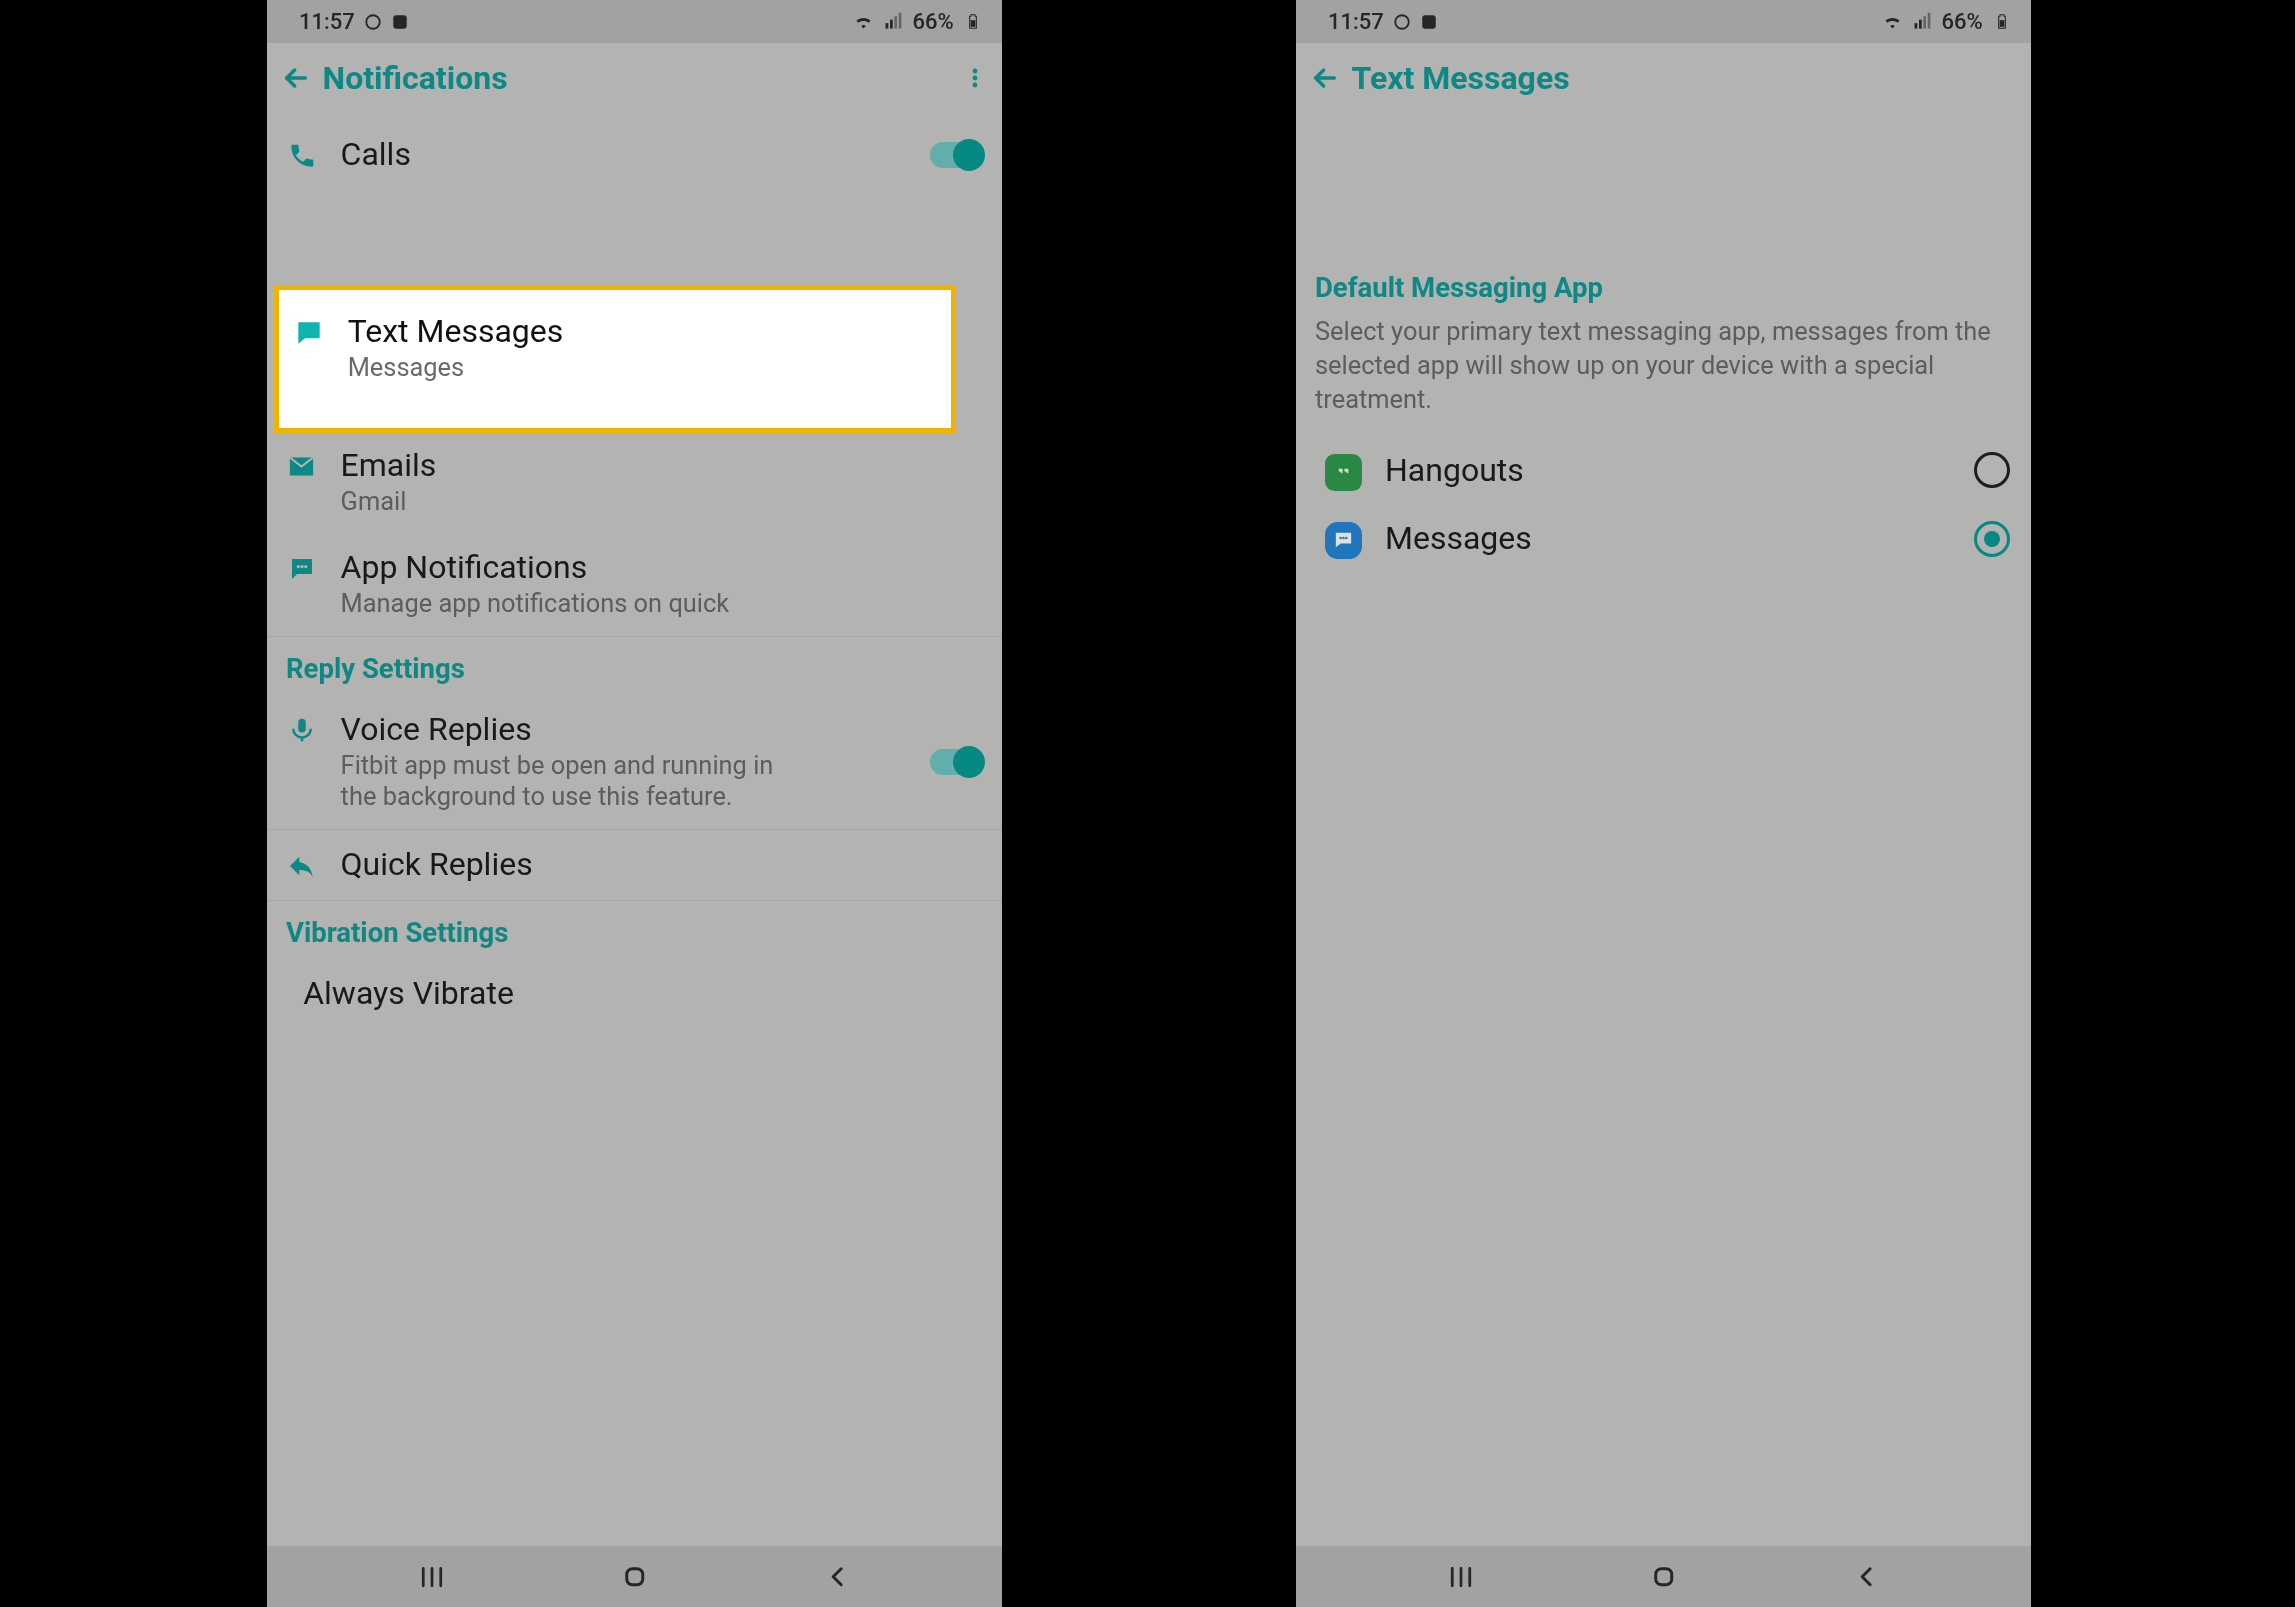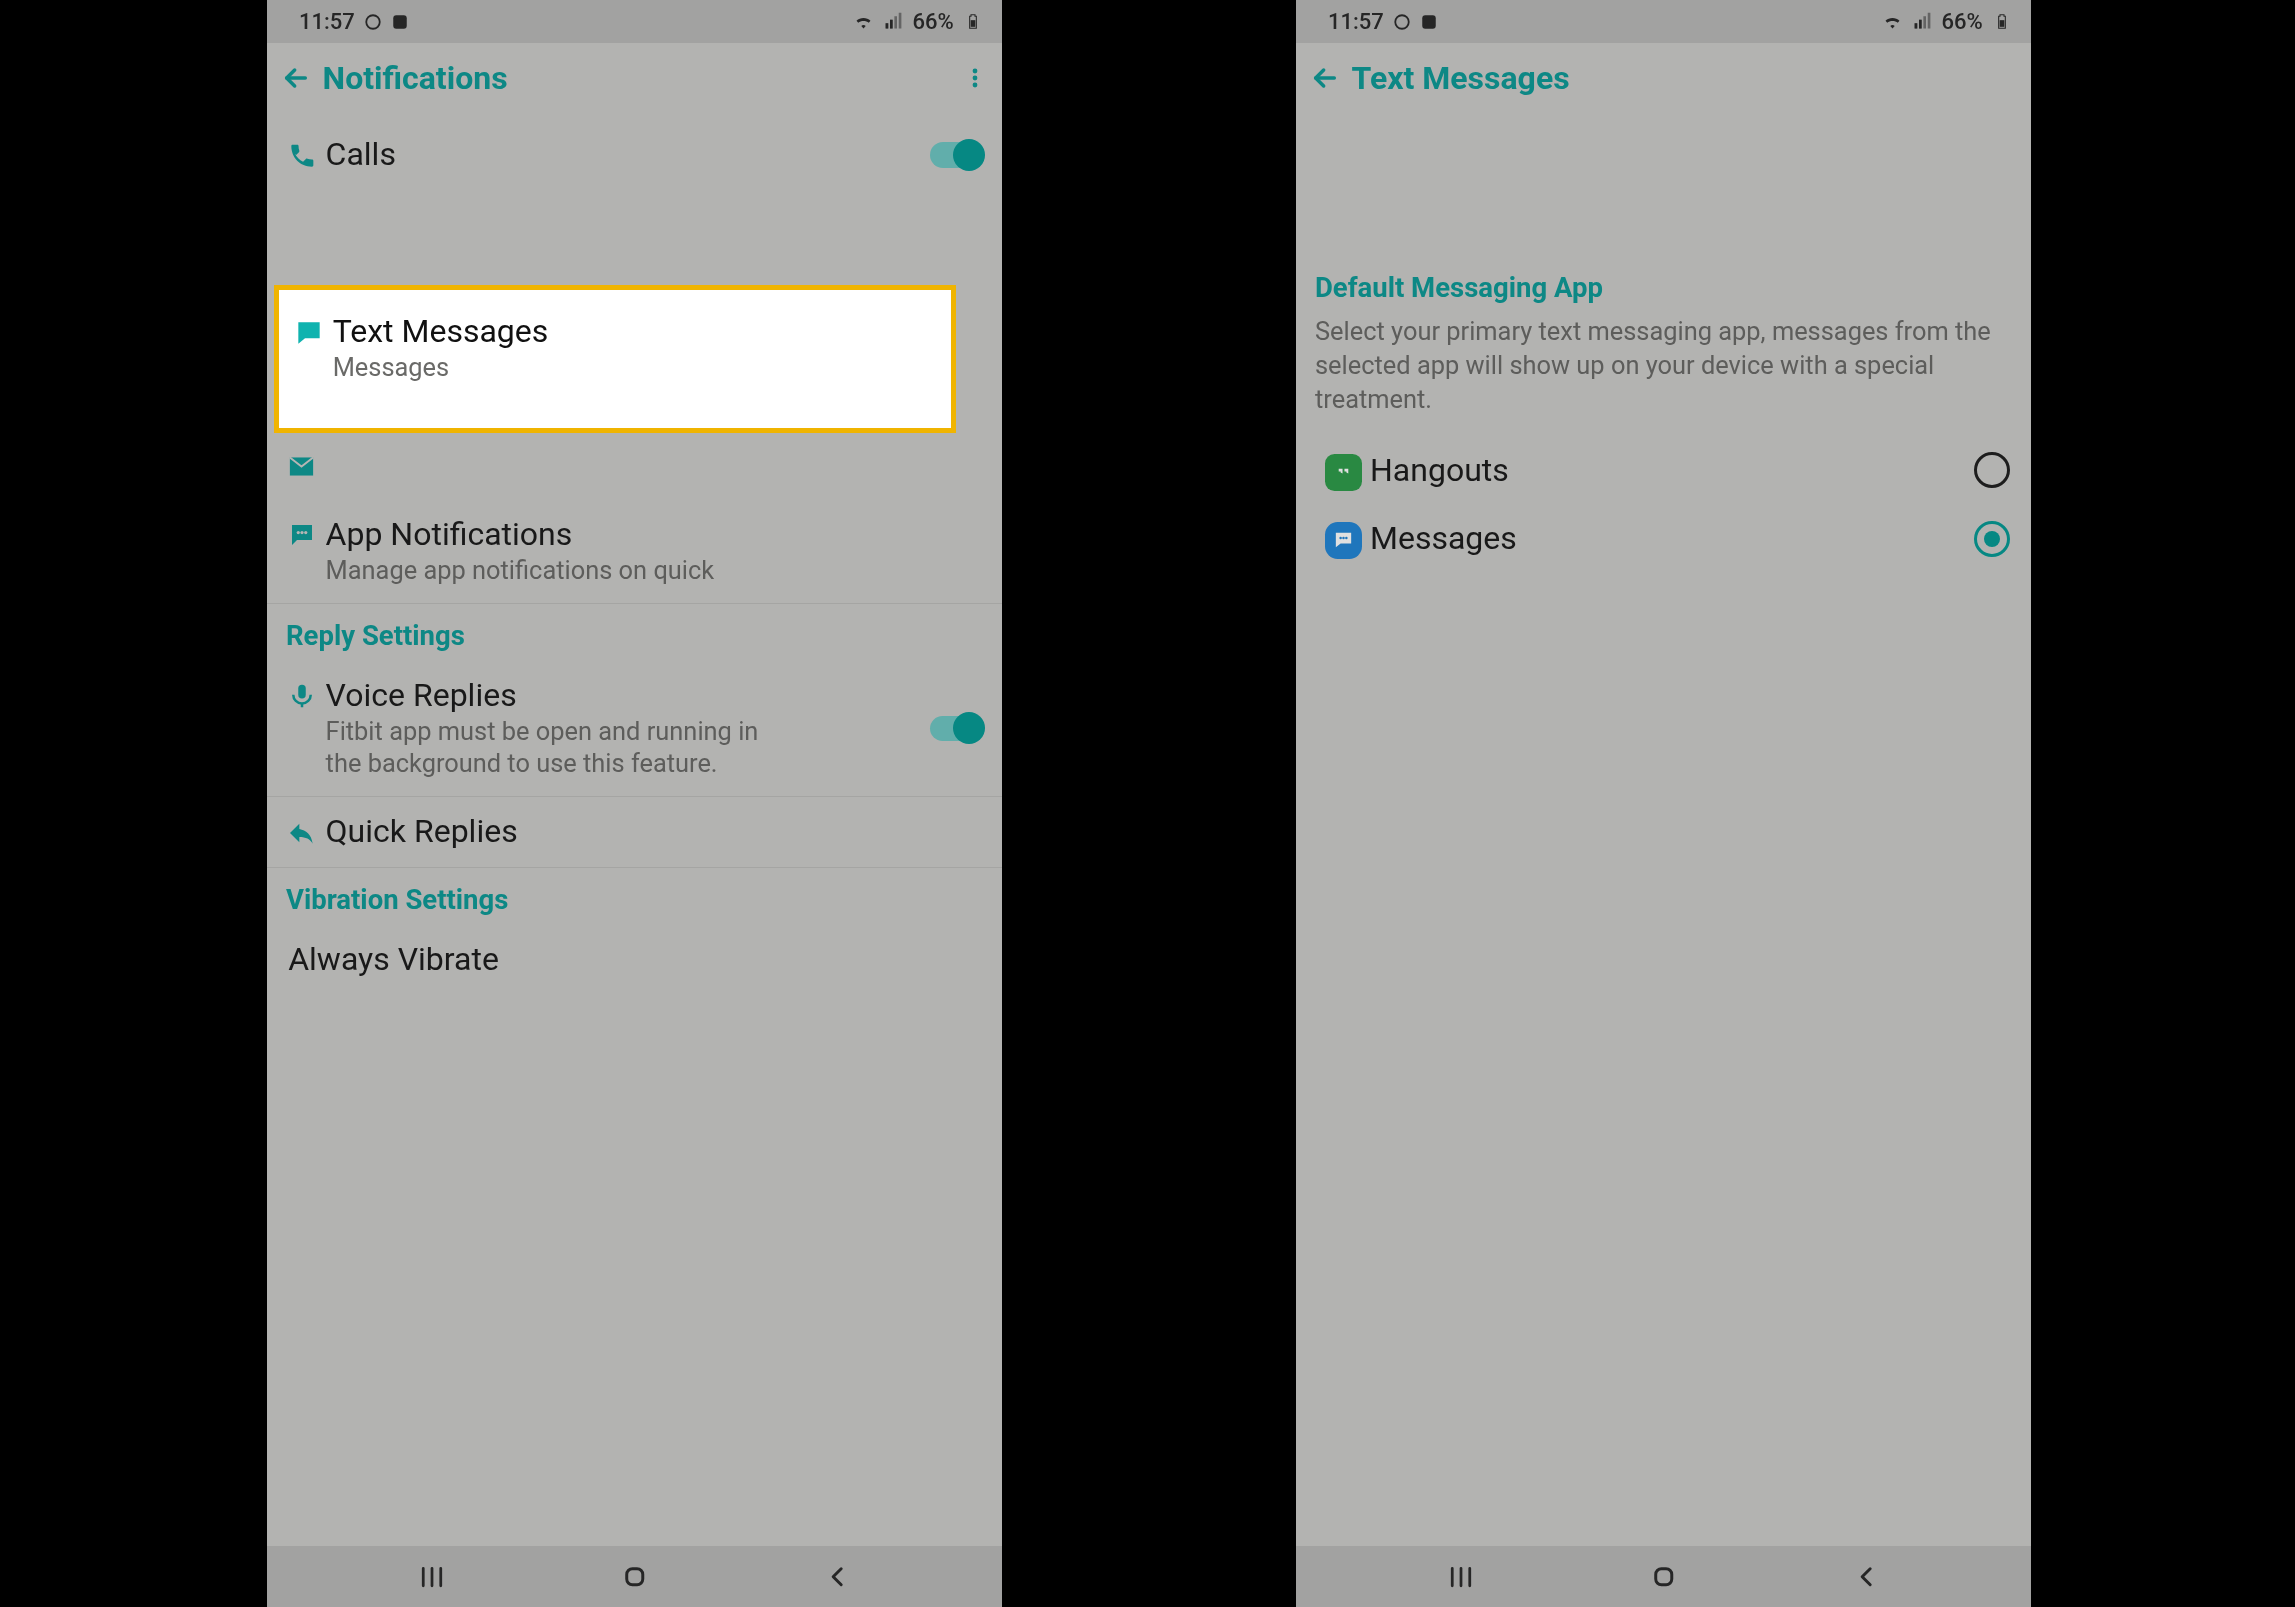--- a/index.html
+++ b/index.html
@@ -80,20 +80,21 @@
     bottom: 62px;
     left: 0; right: 0;
     overflow: hidden;
   }
 
   .row {
     display: flex;
     align-items: flex-start;
     padding: 16px 19px 16px 10.6px;
     border-bottom: 1.1px solid rgba(0,0,0,0.08);
+    gap: 15px;
   }
   .row.noborder { border-bottom: none; }
   .row .iconcol {
     width: 48px;
     display:flex;
     justify-content:center;
     padding-top: 4.2px;
   }
   .row .txtcol { flex: 1; }
   .row .title1 {
@@ -286,20 +287,24 @@
 
       <div class="row noborder">
         <div class="iconcol">
           <span>
             <svg viewBox="0 0 24 24" width="31" height="31" fill="#0f9b98">
                 <path d="M3 5h18v14H3z" fill="#0f9b98"></path>
                 <path d="M3 5l9 7 9-7" fill="none" stroke="#cfcfcd" stroke-width="1.5"></path>
               </svg>
           </span>
         </div>
+        <div class="txtcol">
+          <div class="title1">Emails</div>
+          <div class="sub1">Gmail</div>
+        </div>
       </div>
 
       <div class="row">
         <div class="iconcol">
           <span>
             <svg viewBox="0 0 24 24" width="30" height="30" fill="#0f9b98">
                 <path d="M4 4h16v12H8l-4 4V4z"></path>
                 <circle cx="9" cy="10" r="1.3" fill="#cfcfcd"></circle>
                 <circle cx="12" cy="10" r="1.3" fill="#cfcfcd"></circle>
                 <circle cx="15" cy="10" r="1.3" fill="#cfcfcd"></circle>

